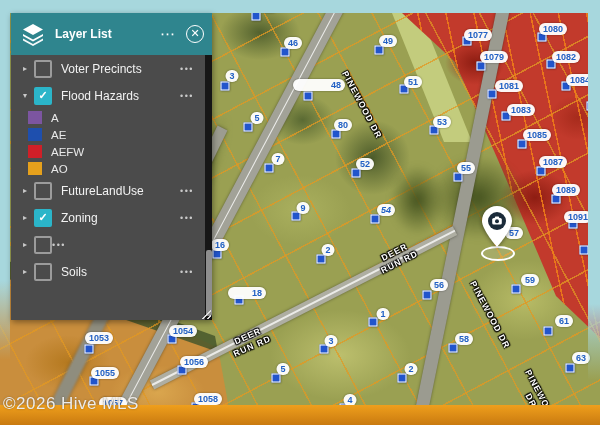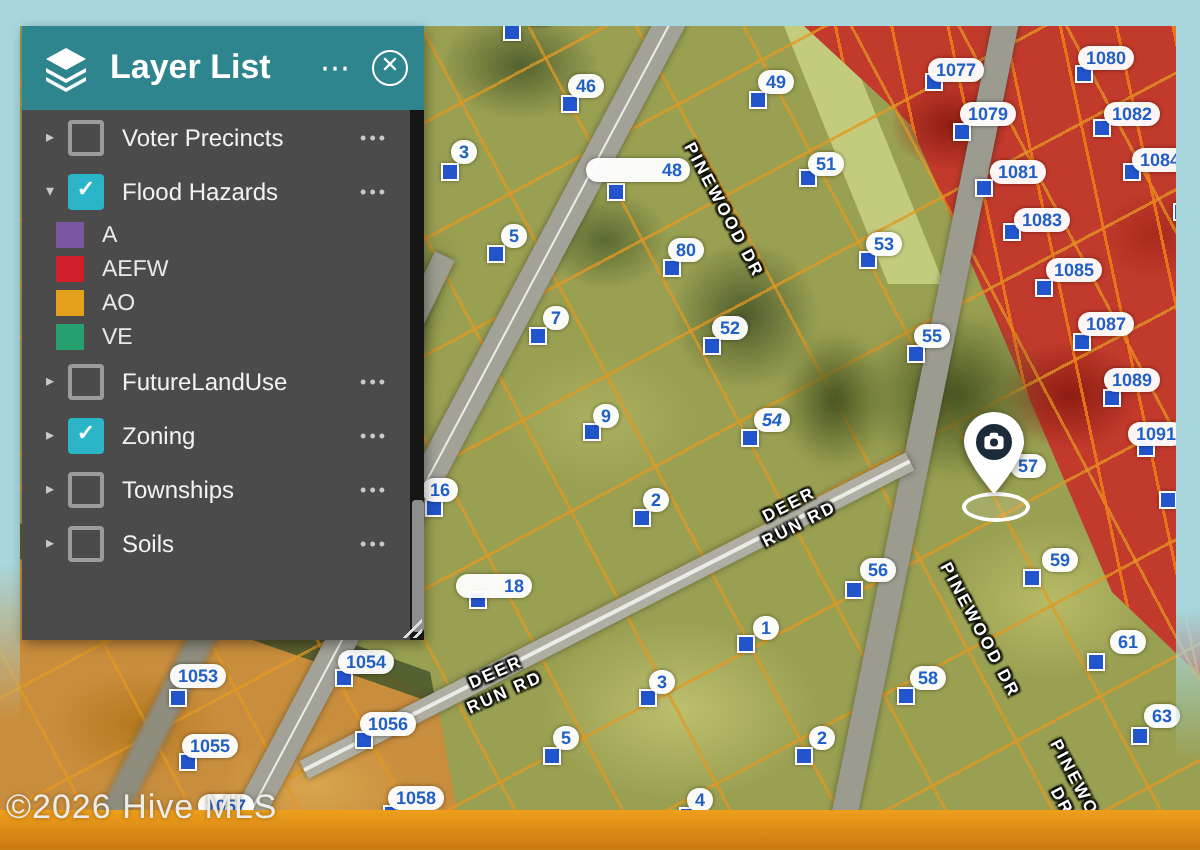--- a/index.html
+++ b/index.html
@@ -39,21 +39,21 @@
   #border-right{position:absolute;right:0;top:0;width:12px;height:380px;
     background:linear-gradient(to bottom,#a7d7dd 0 80%,rgba(167,215,221,0) 100%);}
   #bottom-band{position:absolute;left:0;top:405px;width:600px;height:20px;
     background:linear-gradient(to bottom,#ef9f1c,#c97a10);}
   #copyright{position:absolute;left:3px;bottom:11px;color:#ececec;font-size:17px;
     text-shadow:0 0 2px rgba(90,60,10,.6);letter-spacing:.5px;z-index:40;}
   
   #panel{position:absolute;left:11px;top:13px;width:201px;height:307px;z-index:50;
     box-shadow:1px 2px 6px rgba(0,0,0,.4);}
   #panel-header{position:relative;height:42px;background:#2f858e;color:#fff;display:flex;align-items:center;}
-  #panel-title{font-size:17px;font-weight:600;margin-left:10px;flex:1;}
+  #panel-title{font-size:12px;font-weight:600;margin-left:10px;flex:1;}
   #header-dots{color:#fff;font-size:15px;letter-spacing:1px;margin-right:10px;cursor:pointer;}
   #header-close{width:16px;height:16px;border:1.5px solid #fff;border-radius:50%;color:#fff;
     font-size:11px;line-height:15px;text-align:center;margin-right:8px;cursor:pointer;}
   #layers-icon{margin-left:10px;}
   #panel-body{position:relative;height:265px;background:#4b4b4b;}
   .lrow{position:relative;height:27px;display:flex;align-items:center;}
   .arrow{width:12px;margin-left:8px;color:#c9c9c9;font-size:8px;text-align:center;cursor:pointer;}
   .cbox{width:14px;height:14px;border:2px solid #9b9b9b;border-radius:2px;margin-left:3px;cursor:pointer;}
   .cbox.checked{border-color:#2bb5c9;background:#2bb5c9;color:#fff;font-size:11px;line-height:13px;text-align:center;font-weight:bold;}
   .llabel{color:#f2f2f2;font-size:12px;margin-left:9px;flex:1;white-space:nowrap;}
@@ -249,47 +249,46 @@
             <span class="arrow">▾</span>
             <span class="cbox checked">✓</span>
             <span class="llabel">Flood Hazards</span>
             <span class="rdots">•••</span>
           </div>
           <div class="legend-row">
             <span class="swatch" style="background: rgb(124, 85, 160);"></span>
             <span class="legend-label">A</span>
           </div>
           <div class="legend-row">
+            <span class="swatch" style="background: rgb(30, 79, 174);"></span>
+            <span class="legend-label">AE</span>
+          </div>
+          <div class="legend-row">
             <span class="swatch" style="background: rgb(208, 31, 40);"></span>
             <span class="legend-label">AEFW</span>
           </div>
           <div class="legend-row">
             <span class="swatch" style="background: rgb(230, 161, 28);"></span>
             <span class="legend-label">AO</span>
           </div>
-          <div class="legend-row">
-            <span class="swatch" style="background: rgb(38, 160, 110);"></span>
-            <span class="legend-label">VE</span>
-          </div>
           <div class="lrow">
             <span class="arrow">▸</span>
             <span class="cbox"></span>
             <span class="llabel">FutureLandUse</span>
             <span class="rdots">•••</span>
           </div>
           <div class="lrow">
             <span class="arrow">▸</span>
             <span class="cbox checked">✓</span>
             <span class="llabel">Zoning</span>
             <span class="rdots">•••</span>
           </div>
           <div class="lrow">
             <span class="arrow">▸</span>
             <span class="cbox"></span>
-            <span class="llabel">Townships</span>
             <span class="rdots">•••</span>
           </div>
           <div class="lrow">
             <span class="arrow">▸</span>
             <span class="cbox"></span>
             <span class="llabel">Soils</span>
             <span class="rdots">•••</span>
           </div>
         </div>
       <div id="scrollbar">

